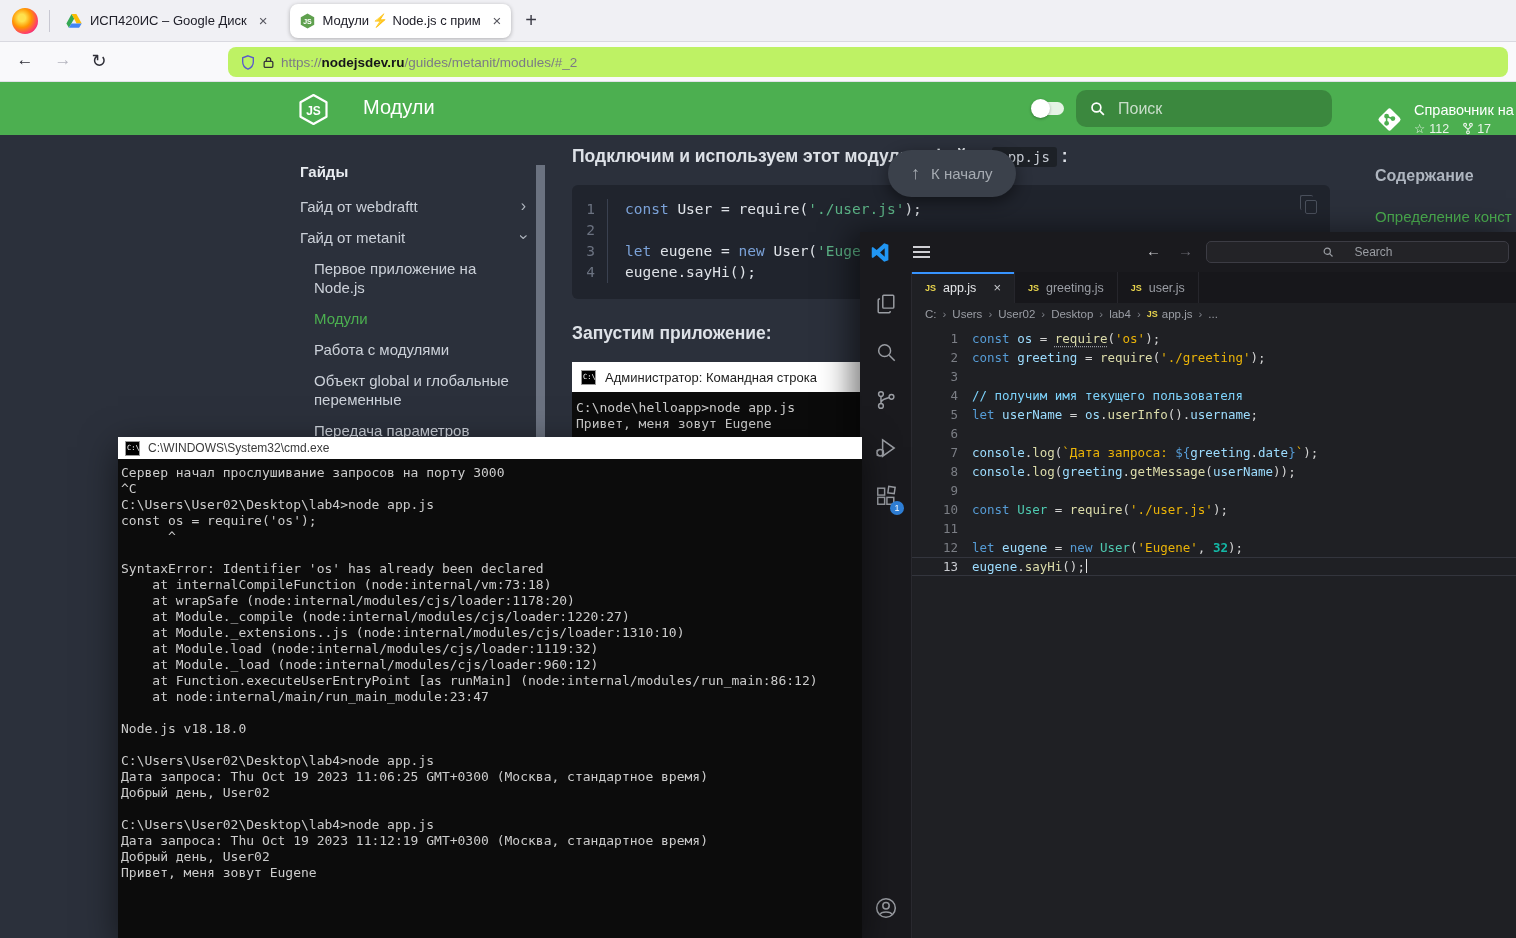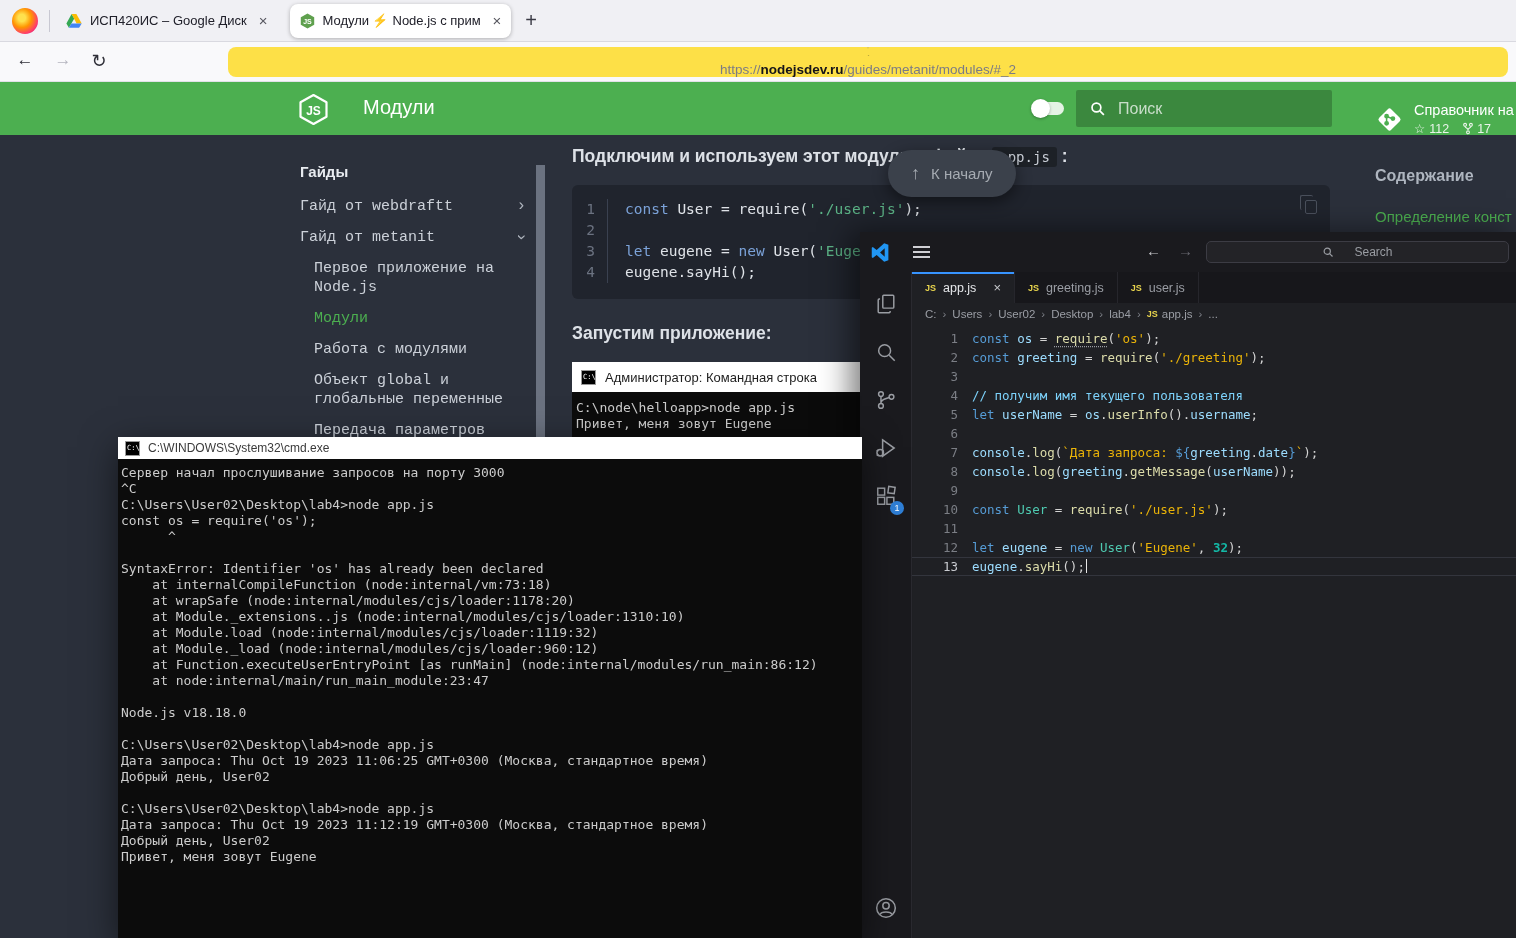--- a/index.html
+++ b/index.html
@@ -17,47 +17,47 @@
   .btab .ttl{font-size:13px;color:#20202a;white-space:nowrap;overflow:hidden;max-width:158px;margin:0 4px 0 8px;}
   .btab .x{color:#57575f;font-size:15px;margin-left:8px;}
   .btab.active{background:#fff;box-shadow:0 1px 4px rgba(0,0,0,.28);margin-left:12px;}
   .newtab{font-size:20px;color:#3a3a44;margin-left:14px;}
 
   
   .navbar{position:absolute;top:42px;left:0;right:0;height:40px;background:#f9f9fb;
           border-bottom:1px solid #e1e1e8;}
   .nav-ic{position:absolute;top:8px;font-size:17px;color:#2f2f38;width:26px;text-align:center;}
   .nav-ic.dis{color:#b5b5bf;}
-  .urlbar{position:absolute;left:228px;right:8px;top:5px;height:30px;background:#fde047;
-          border-radius:8px;display:flex;align-items:center;padding:0 12px;gap:6px;flex-direction:column;}
+  .urlbar{position:absolute;left:228px;right:8px;top:5px;height:30px;background:#bef264;
+          border-radius:8px;display:flex;align-items:center;padding:0 12px;gap:6px;}
   .url{font-size:13.5px;color:#7b7b85;white-space:nowrap;}
   .url b{color:#15141a;font-weight:700;}
 
   
   .ghead{position:absolute;top:82px;left:0;right:0;height:53px;background:#4caf50;color:#fff;}
   .gh-logo{position:absolute;left:298px;top:11px;}
   .gh-title{position:absolute;left:363px;top:14px;font-size:20px;font-weight:400;}
   .toggle{position:absolute;left:1034px;top:20px;width:30px;height:13px;border-radius:7px;
           background:rgba(255,255,255,.85);}
   .toggle::before{content:"";position:absolute;left:-3px;top:-3px;width:19px;height:19px;border-radius:50%;
           background:#fff;box-shadow:0 1px 3px rgba(0,0,0,.3);}
   .gsearch{position:absolute;left:1076px;top:8px;width:256px;height:37px;background:rgba(0,0,0,.22);
-           border-radius:2px;display:flex;align-items:center;padding:0 13px;gap:12px;}
+           border-radius:10px;display:flex;align-items:center;padding:0 13px;gap:12px;}
   .gsearch .ph{font-size:16px;color:rgba(255,255,255,.72);}
   .repo{position:absolute;left:1376px;top:20px;display:flex;gap:11px;align-items:center;}
   .repo .r1{font-size:14.5px;white-space:nowrap;}
   .repo .r2{font-size:12.5px;display:flex;gap:14px;align-items:center;margin-top:3px;color:#eaf4ea;}
   .repo .stat{display:flex;align-items:center;gap:4px;}
 
   
   .page{position:absolute;top:135px;left:0;right:0;bottom:0;background:#2b303b;}
 
   .side{position:absolute;left:300px;top:28px;width:226px;color:#ccd1d9;font-size:15px;}
   .side .sec{font-weight:700;color:#e8ebf0;margin-bottom:17px;}
-  .side-item{display:flex;justify-content:space-between;align-items:flex-start;margin-bottom:12px;line-height:19px;font-family:Liberation Mono, monospace;}
+  .side-item{display:flex;justify-content:space-between;align-items:flex-start;margin-bottom:12px;line-height:19px;}
   .side-item .lbl{max-width:200px;}
   .side-item.sub{padding-left:14px;}
   .side-item.active{color:#4caf50;}
   .chev{color:#aeb4bd;font-size:16px;line-height:18px;display:inline-block;}
   .chev.down{transform:rotate(90deg);}
   .sthumb{position:absolute;left:536px;top:30px;width:9px;height:272px;background:#6b7280;}
 
   .content{position:absolute;left:572px;top:0;width:758px;}
   .h1,.h2{position:absolute;font-size:17.5px;font-weight:600;color:#dde1e7;}
   .h1{top:11px;}
@@ -430,20 +430,21 @@
     <div class="cw-body">
         <div class="tline">Сервер начал прослушивание запросов на порту 3000</div>
         <div class="tline">^C</div>
         <div class="tline">C:\Users\User02\Desktop\lab4&gt;node app.js</div>
         <div class="tline">const os = require('os');</div>
         <div class="tline">      ^</div>
         <div class="tline"></div>
         <div class="tline">SyntaxError: Identifier 'os' has already been declared</div>
         <div class="tline">    at internalCompileFunction (node:internal/vm:73:18)</div>
         <div class="tline">    at wrapSafe (node:internal/modules/cjs/loader:1178:20)</div>
+        <div class="tline">    at Module._compile (node:internal/modules/cjs/loader:1220:27)</div>
         <div class="tline">    at Module._extensions..js (node:internal/modules/cjs/loader:1310:10)</div>
         <div class="tline">    at Module.load (node:internal/modules/cjs/loader:1119:32)</div>
         <div class="tline">    at Module._load (node:internal/modules/cjs/loader:960:12)</div>
         <div class="tline">    at Function.executeUserEntryPoint [as runMain] (node:internal/modules/run_main:86:12)</div>
         <div class="tline">    at node:internal/main/run_main_module:23:47</div>
         <div class="tline"></div>
         <div class="tline">Node.js v18.18.0</div>
         <div class="tline"></div>
         <div class="tline">C:\Users\User02\Desktop\lab4&gt;node app.js</div>
         <div class="tline">Дата запроса: Thu Oct 19 2023 11:06:25 GMT+0300 (Москва, стандартное время)</div>

